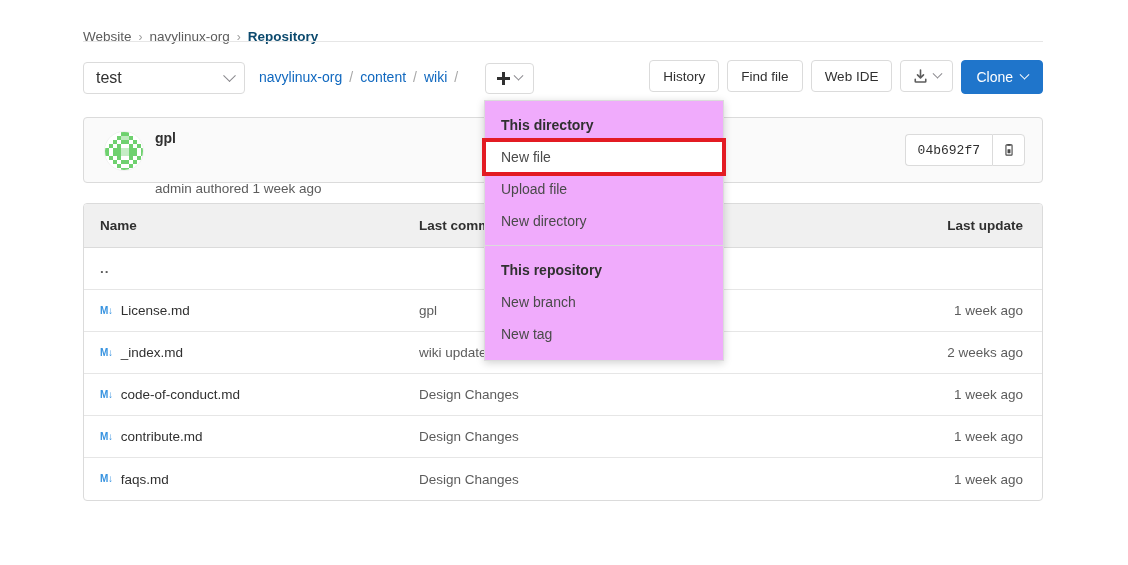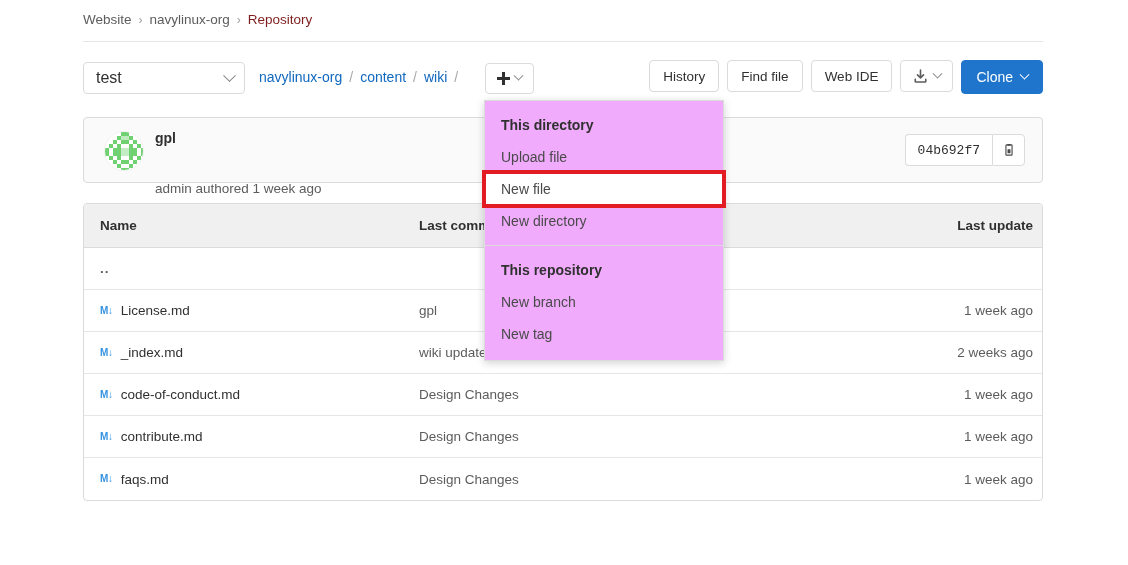--- a/index.html
+++ b/index.html
@@ -14,21 +14,21 @@
   .page { position: relative; width: 1128px; height: 565px; }
 
   
   .breadcrumb {
     position: absolute; left: 83px; top: 12px;
     display: flex; align-items: flex-end; gap: 7px;
     font-size: 13.5px;
   }
   .bc-link { color: #5c5c5c; text-decoration: none; }
   .bc-sep { color: #a0a0a0; font-size: 12px; }
-  .bc-current { color: #7f1d1d; font-weight: 400; }
+  .bc-current { color: #0c4a6e; font-weight: 700; margin-top: 17px; }
   .bc-rule {
     position: absolute; left: 83px; top: 41px;
     width: 960px; height: 1px; background: #e6e6e6;
   }
 
   
   .toolbar { position: absolute; left: 83px; top: 60px; width: 960px; height: 36px; }
 
   .branch-select {
     position: absolute; left: 0; top: 2px;
@@ -136,21 +136,21 @@
     height: 42px; border-bottom: 1px solid #e6e6e6;
     font-size: 13.5px;
   }
   .tr:last-child { border-bottom: none; }
   .thead {
     height: 44px; background: #f0f0f0; border-bottom: 1px solid #dbdbdb;
     font-weight: 700; color: #303030; font-size: 13.5px;
   }
   .c-name { width: 335px; padding-left: 16px; display: flex; align-items: center; gap: 8px; }
   .c-commit { width: 460px; color: #5c5c5c; }
-  .c-update { flex: 1; text-align: right; padding-right: 9px; color: #5c5c5c; }
+  .c-update { flex: 1; text-align: right; padding-right: 19px; color: #5c5c5c; }
   .thead .c-commit, .thead .c-update { color: #303030; }
 
   .md-icon {
     font-family: "Liberation Sans", sans-serif;
     font-size: 10px; font-weight: 700; color: #3793e0;
     letter-spacing: -0.3px; line-height: 1;
     display: inline-flex; align-items: center;
   }
   .fname { color: #303030; text-decoration: none; }
   .parent-dots { color: #5c5c5c; letter-spacing: 1px; font-weight: 700; }
@@ -337,22 +337,22 @@
         <span class="md-icon">M↓</span>
         <a class="fname" href="#">faqs.md</a>
       </div>
       <div class="c-commit">Design Changes</div>
       <div class="c-update">1 week ago</div>
     </div>
   </div>
 
   <div class="dropdown">
     <div class="dd-header">This directory</div>
+    <div class="dd-item highlight">New file</div>
     <div class="dd-item">Upload file</div>
-    <div class="dd-item highlight">New file</div>
     <div class="dd-item">New directory</div>
     <div class="dd-divider"></div>
     <div class="dd-header">This repository</div>
     <div class="dd-item">New branch</div>
     <div class="dd-item">New tag</div>
   </div>
 
 </div>
 
 </body></html>

